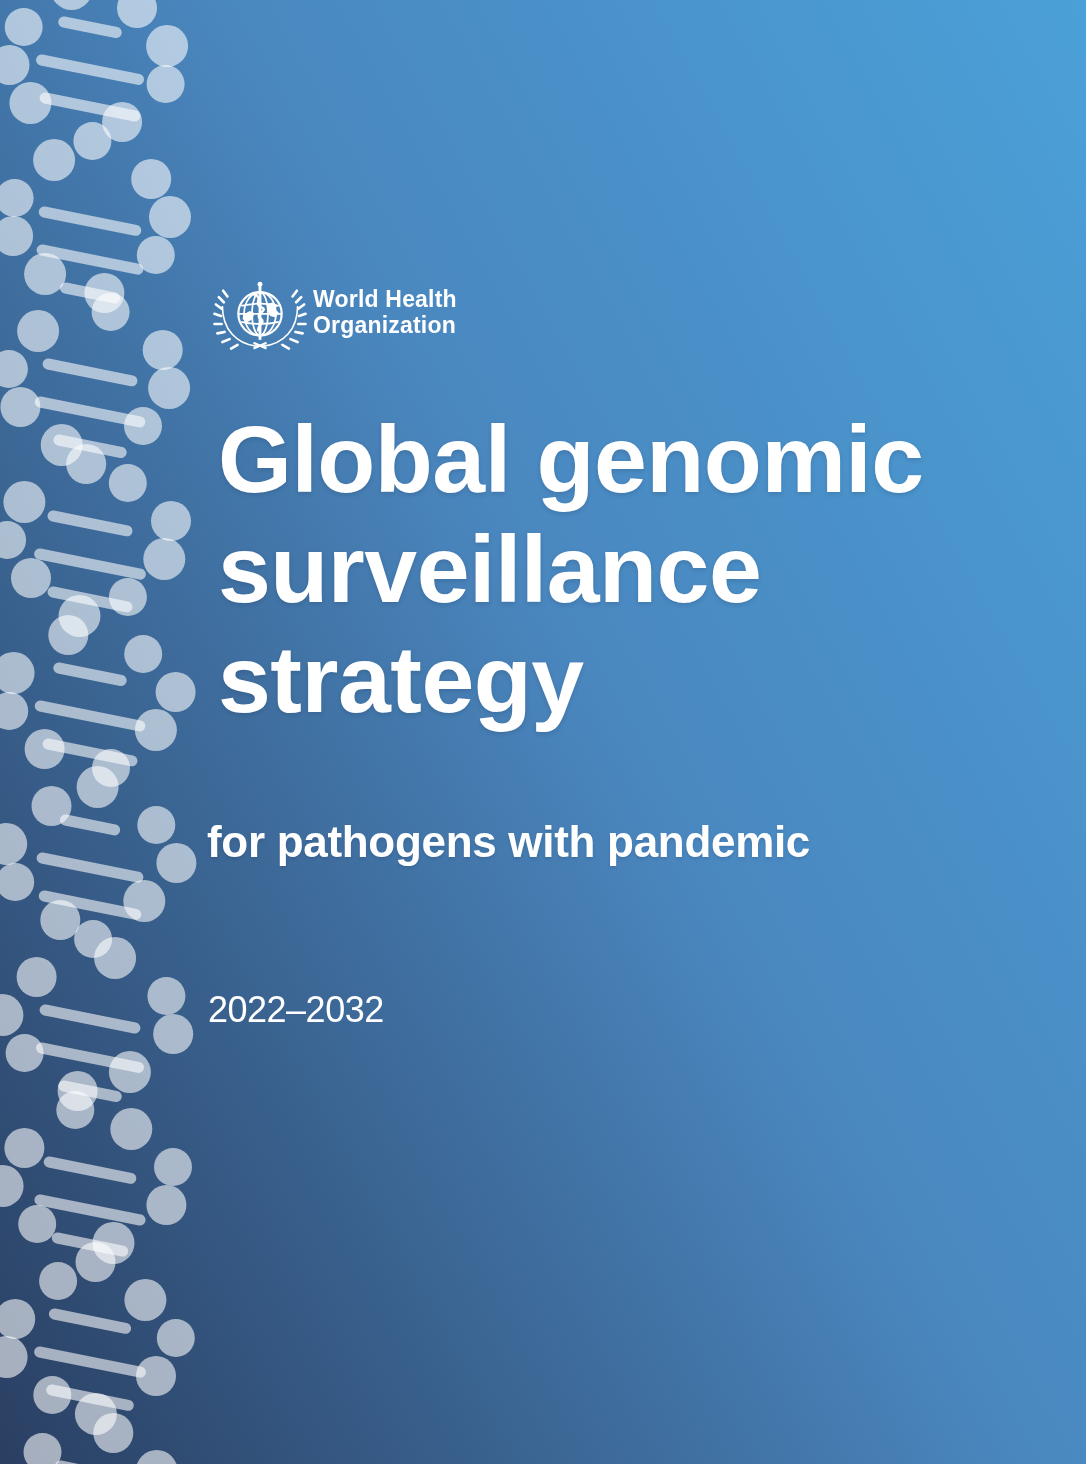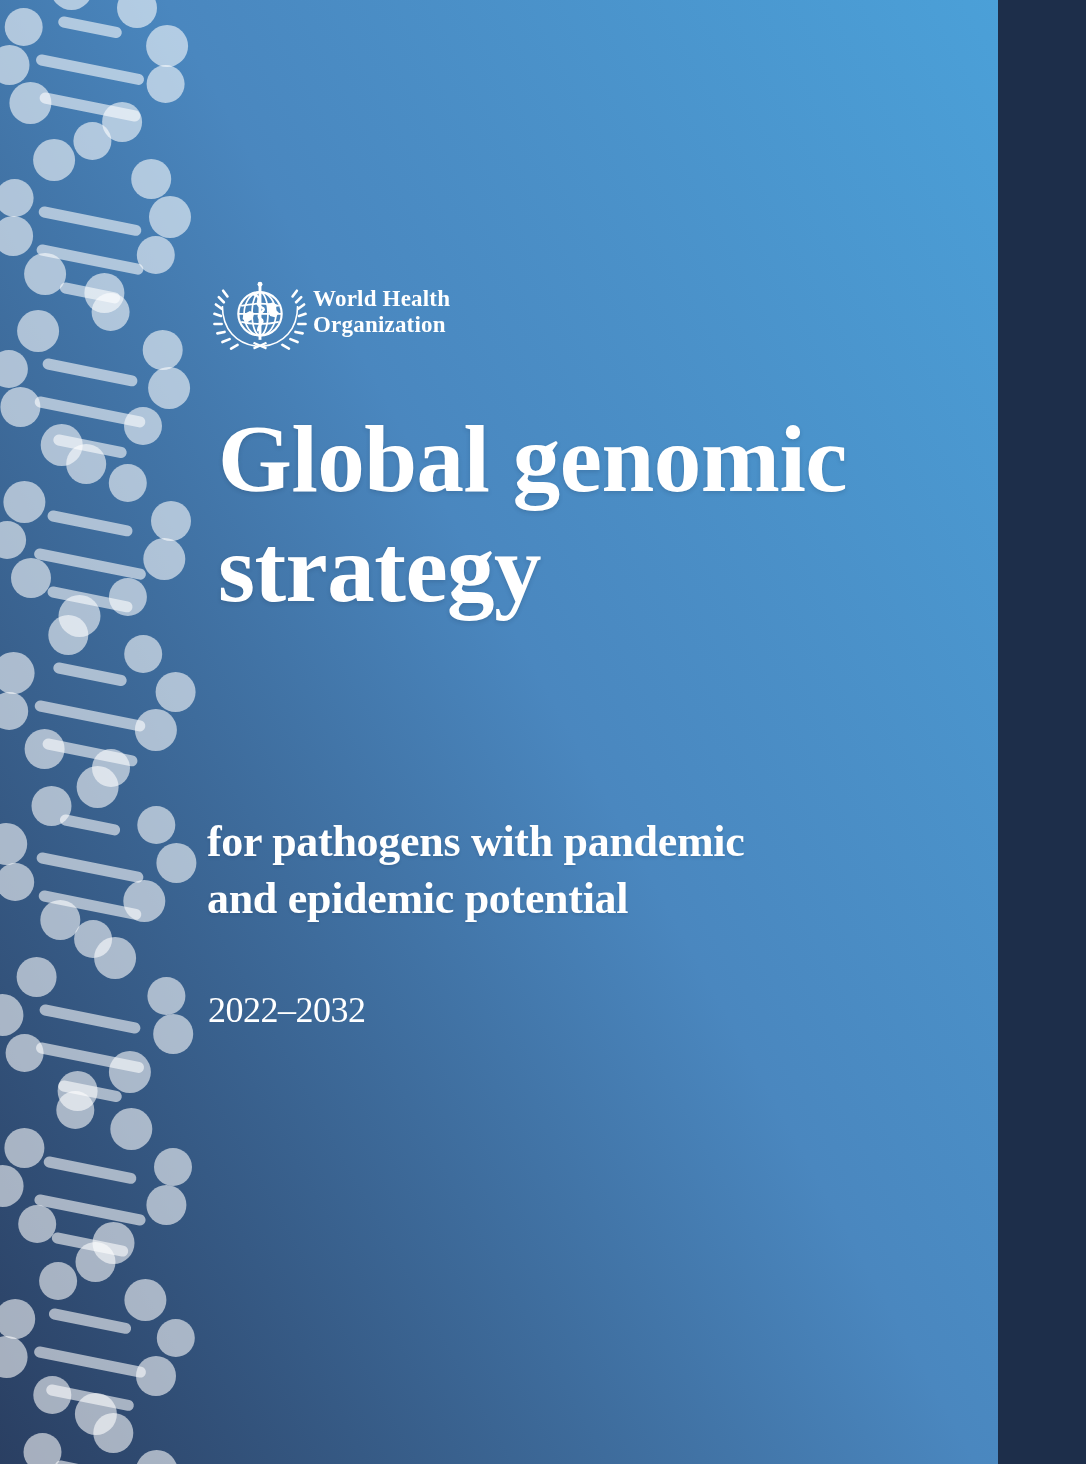--- a/index.html
+++ b/index.html
@@ -3,24 +3,24 @@
 <meta charset="utf-8">
 <style>
   :root{
     --bg-dark:#2a3f62; --bg-mid:#4a87bf; --bg-light:#4ba0d8;
     --helix:rgba(255,255,255,0.58); --text:#ffffff;
   }
   *{margin:0;padding:0;box-sizing:border-box;}
   html,body{background:#1d2e4a;}
   .cover{
     position:relative;
-    width:998px;height:1464px;
+    width:1086px;height:1464px;
     overflow:hidden;
     background:linear-gradient(61deg, var(--bg-dark) 0%, var(--bg-mid) 54%, var(--bg-light) 100%);
-    font-family:Liberation Serif, serif;
+    font-family:Liberation Sans, sans-serif;
     color:var(--text);
   }
   .dna{
     position:absolute;left:0;top:0;width:235px;height:1464px;
   }
   .dna circle{fill:var(--helix);}
   .dna line{stroke:var(--helix);stroke-width:11;stroke-linecap:round;}
   .logo{
     position:absolute;left:213px;top:279px;
     display:flex;align-items:flex-start;
@@ -210,23 +210,23 @@
       </g>
     </svg>
     <div class="logo-text">
       <div>World Health</div>
       <div>Organization</div>
     </div>
   </div>
 
   <h1 class="title">
     <div>Global genomic</div>
+    <div>surveillance</div>
     <div>strategy</div>
   </h1>
 
   <h2 class="subtitle">
     <div>for pathogens with pandemic</div>
-    <div>and epidemic potential</div>
   </h2>
 
   <div class="period">2022–2032</div>
 
 </div>
 
 </body></html>

